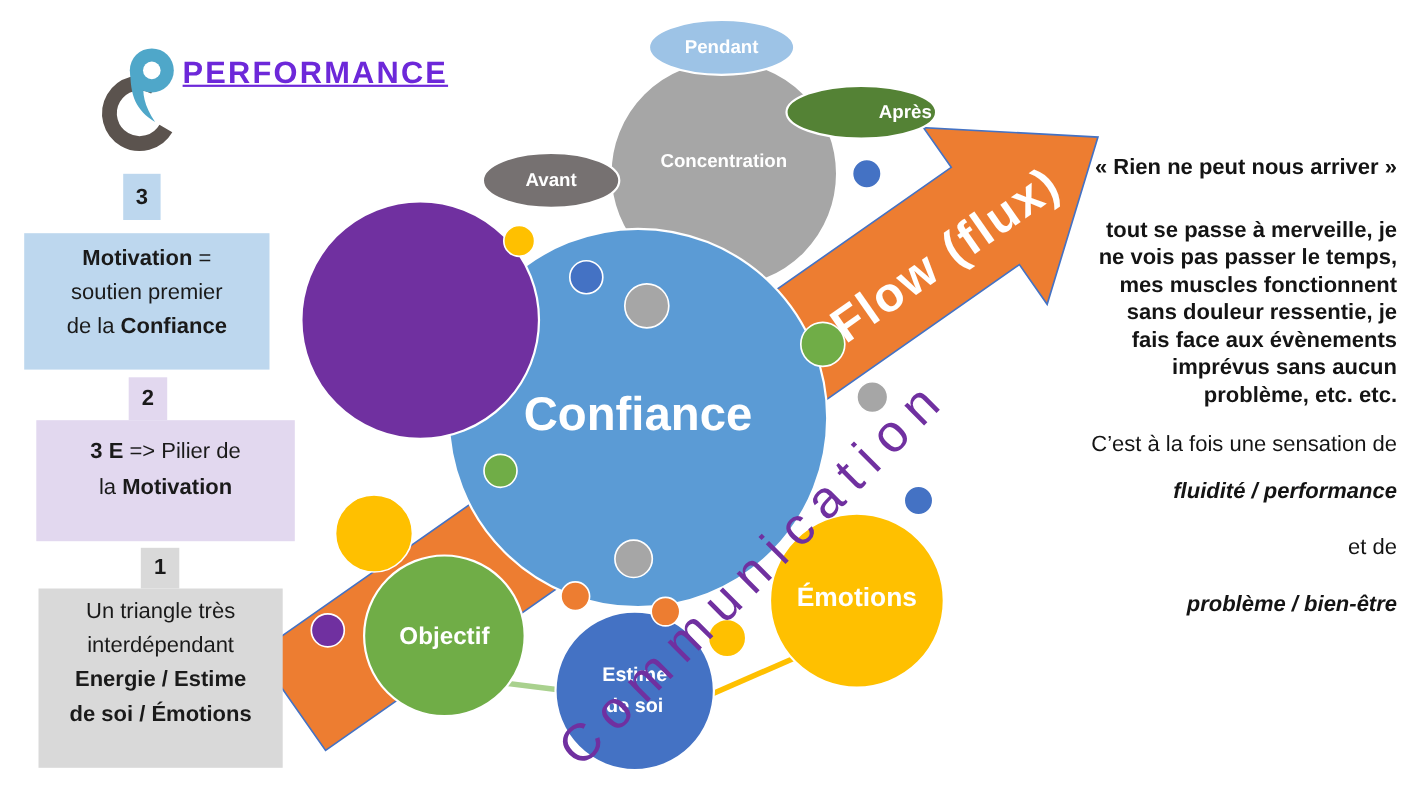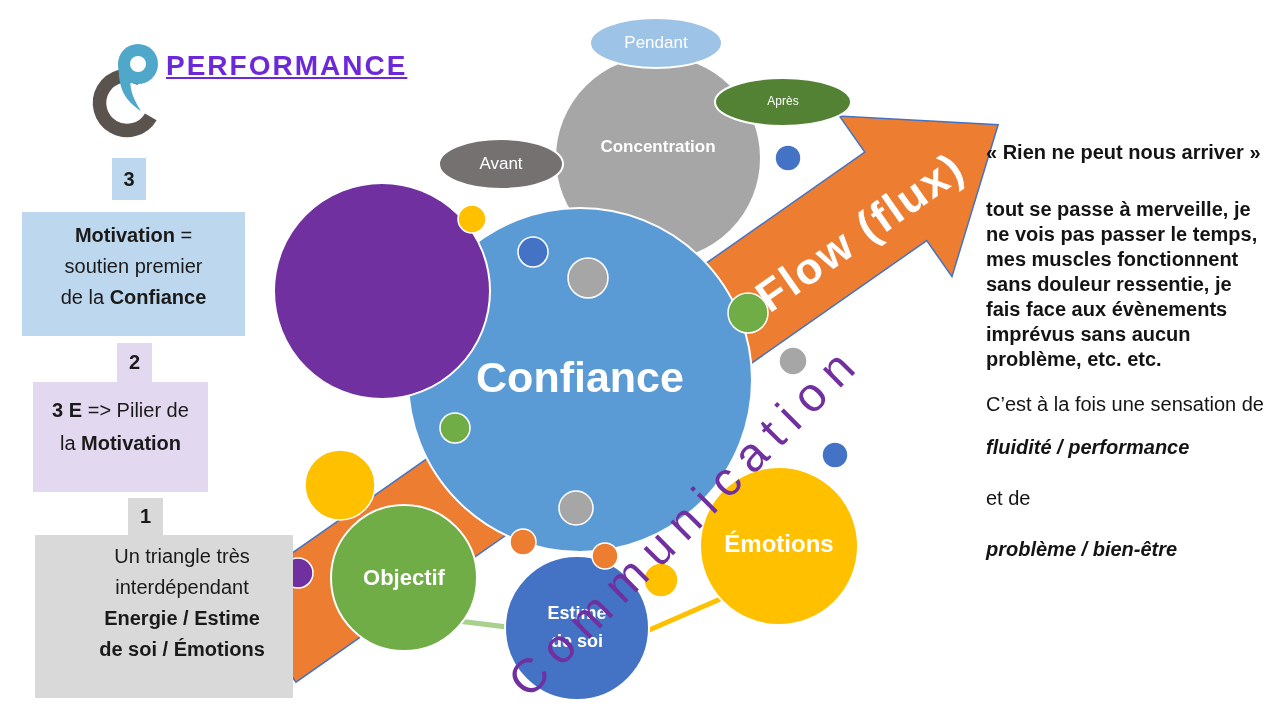--- a/index.html
+++ b/index.html
@@ -3,39 +3,39 @@
 <meta charset="utf-8">
 <style>
   html,body{margin:0;padding:0;background:#fff;}
   #slide{position:relative;width:1280px;height:720px;background:#ffffff;overflow:hidden;
          font-family:"Liberation Sans",sans-serif;}
   #shapes{position:absolute;left:0;top:0;}
 
   
   .lbl{position:absolute;transform:translate(-50%,-50%);text-align:center;
        color:#ffffff;font-weight:bold;white-space:nowrap;line-height:1.15;}
-  .lbl.regular{font-weight:400;}
+  .lbl.regular{font-weight:700;}
 
   .flow-label{position:absolute;left:860px;top:232px;
       transform:translate(-50%,-50%) rotate(-35deg);
       font-size:44px;font-weight:600;color:#ffffff;letter-spacing:2px;white-space:nowrap;}
   .comm-label{position:absolute;left:685px;top:520px;
       transform:translate(-50%,-50%) rotate(-45deg);
       font-size:48px;font-weight:400;color:#7030A0;letter-spacing:11px;white-space:nowrap;}
 
   
   .numtab{position:absolute;text-align:center;font-size:20px;font-weight:bold;color:#1a1a1a;}
   .stickybox{position:absolute;text-align:center;font-size:20px;line-height:31px;color:#1a1a1a;}
   .box3-bg{background:#BDD7EE;}
   .box2-bg{background:#E2D8EF;}
   .box1-bg{background:#D9D9D9;}
   .b{font-weight:bold;}
 
   
-  .right-panel{position:absolute;left:986px;top:140px;width:284px;text-align:left;
+  .right-panel{position:absolute;left:986px;top:140px;width:284px;text-align:right;
                font-size:20px;line-height:25px;color:#141414;}
   .right-panel .title{font-weight:bold;margin-bottom:32px;}
   .right-panel .para{margin-bottom:20px;font-weight:bold;}
   .right-panel .s2{margin-bottom:18px;}
   .right-panel .bold-line{font-weight:bold;margin-bottom:26px;font-style:italic;}
   .right-panel .mid{margin-bottom:26px;}
 
   
   .logo-performance{position:absolute;left:166px;top:50px;font-size:28px;font-weight:bold;
       letter-spacing:2px;color:#6d28d9;white-space:nowrap;text-decoration:underline;}
@@ -98,40 +98,40 @@
 
   <div class="lbl" style="left:577px;top:627px;font-size:18px;line-height:28px;">
     <div>Estime</div>
     <div>de soi</div>
   </div>
 
   <div class="lbl" style="left:779px;top:544px;font-size:24px;">Émotions</div>
 
   <div class="lbl regular" style="left:501px;top:164px;font-size:17px;">Avant</div>
   <div class="lbl regular" style="left:656px;top:43px;font-size:17px;">Pendant</div>
-  <div class="lbl regular" style="left:783px;top:102px;font-size:12px;">Après</div>
+  <div class="lbl regular" style="left:823px;top:102px;font-size:17px;">Après</div>
 
   <div class="flow-label">Flow (flux)</div>
   <div class="comm-label">Communication</div>
 
   <div class="numtab box3-bg" style="left:112px;top:158px;width:34px;height:42px;line-height:42px;">3</div>
   <div class="stickybox box3-bg" style="left:22px;top:212px;width:223px;height:116px;padding-top:8px;">
     <span class="b">Motivation</span><span> =</span><br>
     <span>soutien premier</span><br>
     <span>de la </span><span class="b">Confiance</span>
   </div>
 
   <div class="numtab box2-bg" style="left:117px;top:343px;width:35px;height:39px;line-height:39px;">2</div>
-  <div class="stickybox box2-bg" style="left:33px;top:382px;width:175px;height:98px;padding-top:12px;line-height:33px;">
+  <div class="stickybox box2-bg" style="left:33px;top:382px;width:235px;height:98px;padding-top:12px;line-height:33px;">
     <span class="b">3 E</span><span> =&gt; Pilier de</span><br>
     <span>la </span><span class="b">Motivation</span>
   </div>
 
   <div class="numtab box1-bg" style="left:128px;top:498px;width:35px;height:37px;line-height:37px;">1</div>
-  <div class="stickybox box1-bg" style="left:35px;top:535px;width:222px;height:157px;padding-top:6px;padding-left:36px;">
+  <div class="stickybox box1-bg" style="left:35px;top:535px;width:222px;height:157px;padding-top:6px;">
     <span>Un triangle très</span><br>
     <span>interdépendant</span><br>
     <span class="b">Energie / Estime</span><br>
     <span class="b">de soi / Émotions</span>
   </div>
 
   <div class="right-panel">
     <div class="title">« Rien ne peut nous arriver »</div>
     <div class="para">tout se passe à merveille, je ne vois pas passer le temps, mes muscles fonctionnent sans douleur ressentie, je fais face aux évènements imprévus sans aucun problème, etc. etc.</div>
     <div class="s2">C’est à la fois une sensation de</div>

